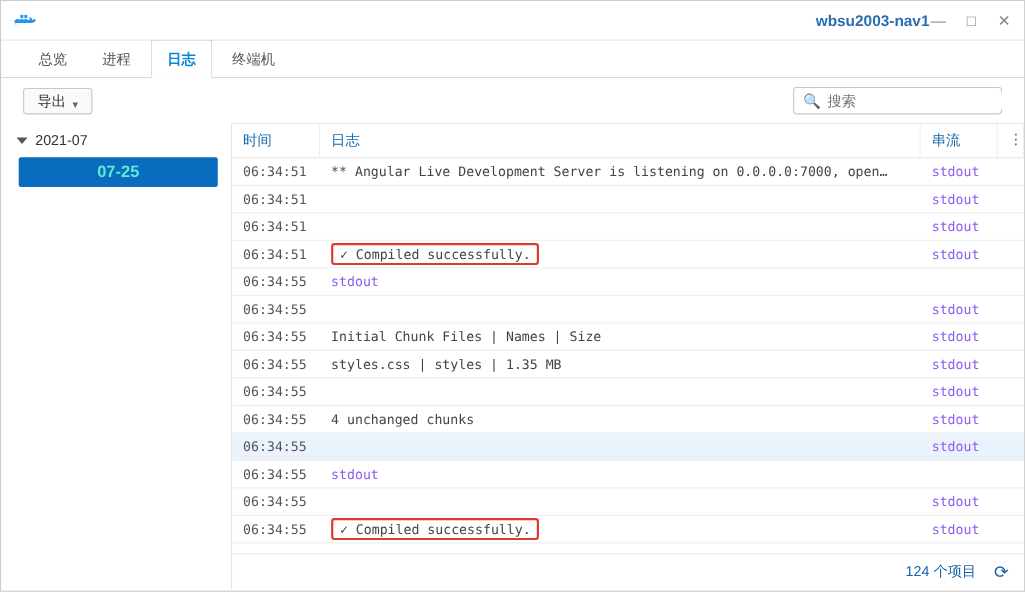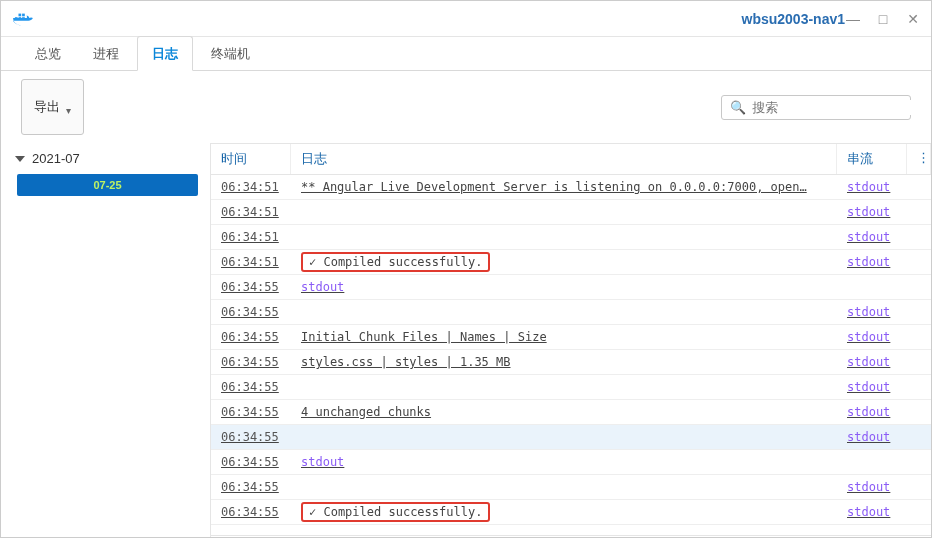--- a/index.html
+++ b/index.html
@@ -68,21 +68,21 @@
   .toolbar {
     display:flex;
     align-items:center;
     padding: 8px 20px;
     gap: 12px;
   }
   .btn {
     display:inline-flex;
     align-items:flex-end;
     gap:6px;
-    padding: 18px 12px;
+    padding: 2px 12px;
     border:1px solid #c8c8c8;
     border-radius:3px;
     background:#fafafa;
     cursor:pointer;
     font-size:13px;
     color:#333;
   }
   .toolbar .spacer { flex:1; }
   .search-box {
     display:flex;
@@ -120,27 +120,27 @@
   }
   .tree-month .tri {
     width:0;height:0;
     border-left:5px solid transparent;
     border-right:5px solid transparent;
     border-top:6px solid #555;
   }
   .tree-day {
     margin: 4px 0 0 4px;
     background:#0a6cbf;
-    color:#bef264;
+    color:#5eead4;
     text-align:center;
     padding:5px 0;
     border-radius:2px;
     cursor:pointer;
     font-weight:600;
-    font-size:11px;
+    font-size:15px;
   }
 
   .main {
     flex:1;
     display:flex;
     flex-direction:column;
     min-width:0;
   }
 
   
@@ -166,21 +166,20 @@
     overflow:hidden;
   }
   .row {
     display:flex;
     border-bottom:1px solid #eee;
     font-family: ui-monospace, Menlo, Consolas, monospace;
     font-size:12px;
     color:#444;
     height:25px;
     align-items:center;
-    text-decoration:underline;
   }
   .row .cell { padding: 0 10px; overflow:hidden; text-overflow:ellipsis; white-space:nowrap; }
   .row .col-time   { color:#555; }
   .row .col-stream { color:#8b5cf6; font-family: inherit; }
   .row.sel { background:#eaf3fb; }
 
   .hl-box {
     border:2px solid #e03a2f;
     border-radius:3px;
     padding:1px 6px;

